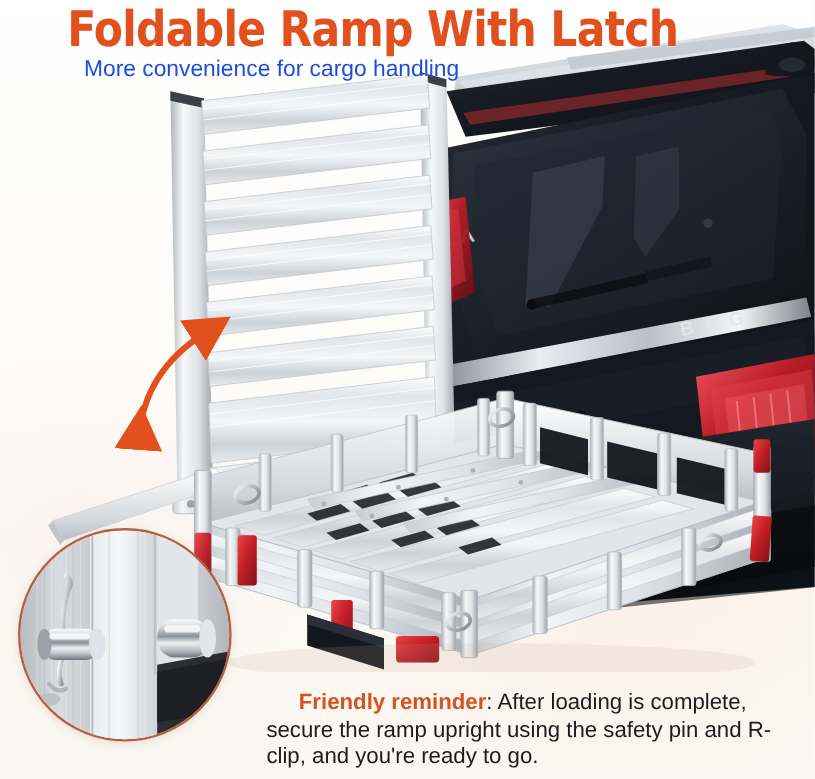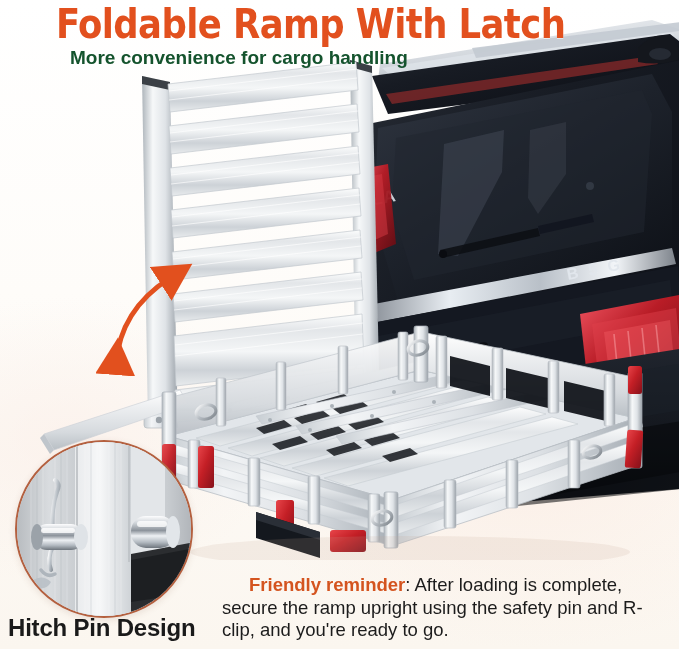--- a/index.html
+++ b/index.html
@@ -47,22 +47,22 @@
     text-shadow: 0 1px 0 rgba(255,255,255,.55);
     z-index: 40;
   }
 
   .subhead {
     position: absolute;
     left: 70px;
     top: 46px;
     font-size: 19px;
     line-height: 24px;
-    font-weight: 700;
-    color: #14532d;
+    font-weight: 400;
+    color: #1d4ed8;
     white-space: nowrap;
     z-index: 40;
   }
 
   
   .vehicle {
     position: absolute;
     left: 352px;
     top: 18px;
     width: 340px;
@@ -559,19 +559,18 @@
       <g>
         <rect x="114" y="74" width="44" height="32" rx="15" fill="url(#pinChrome)"></rect>
         <ellipse cx="156" cy="90" rx="7" ry="16" fill="#e2e6ea"></ellipse>
         <rect x="120" y="79" width="30" height="6" rx="3" fill="#ffffff" opacity=".78"></rect>
       </g>
 
       <path d="M16 138 Q26 132 34 140 Q30 148 20 146 Z" fill="#b9c0c6" opacity=".9"></path>
     </svg>
   </div>
 
-  <div class="inset-caption">Hitch Pin Design</div>
 
   <div class="reminder">
     <span class="rm-label">Friendly reminder</span><span>: </span><span>After loading is complete, secure the ramp upright using the safety pin and R-clip, and you're ready to go.</span>
   </div>
 
 </div>
 
 </body></html>

